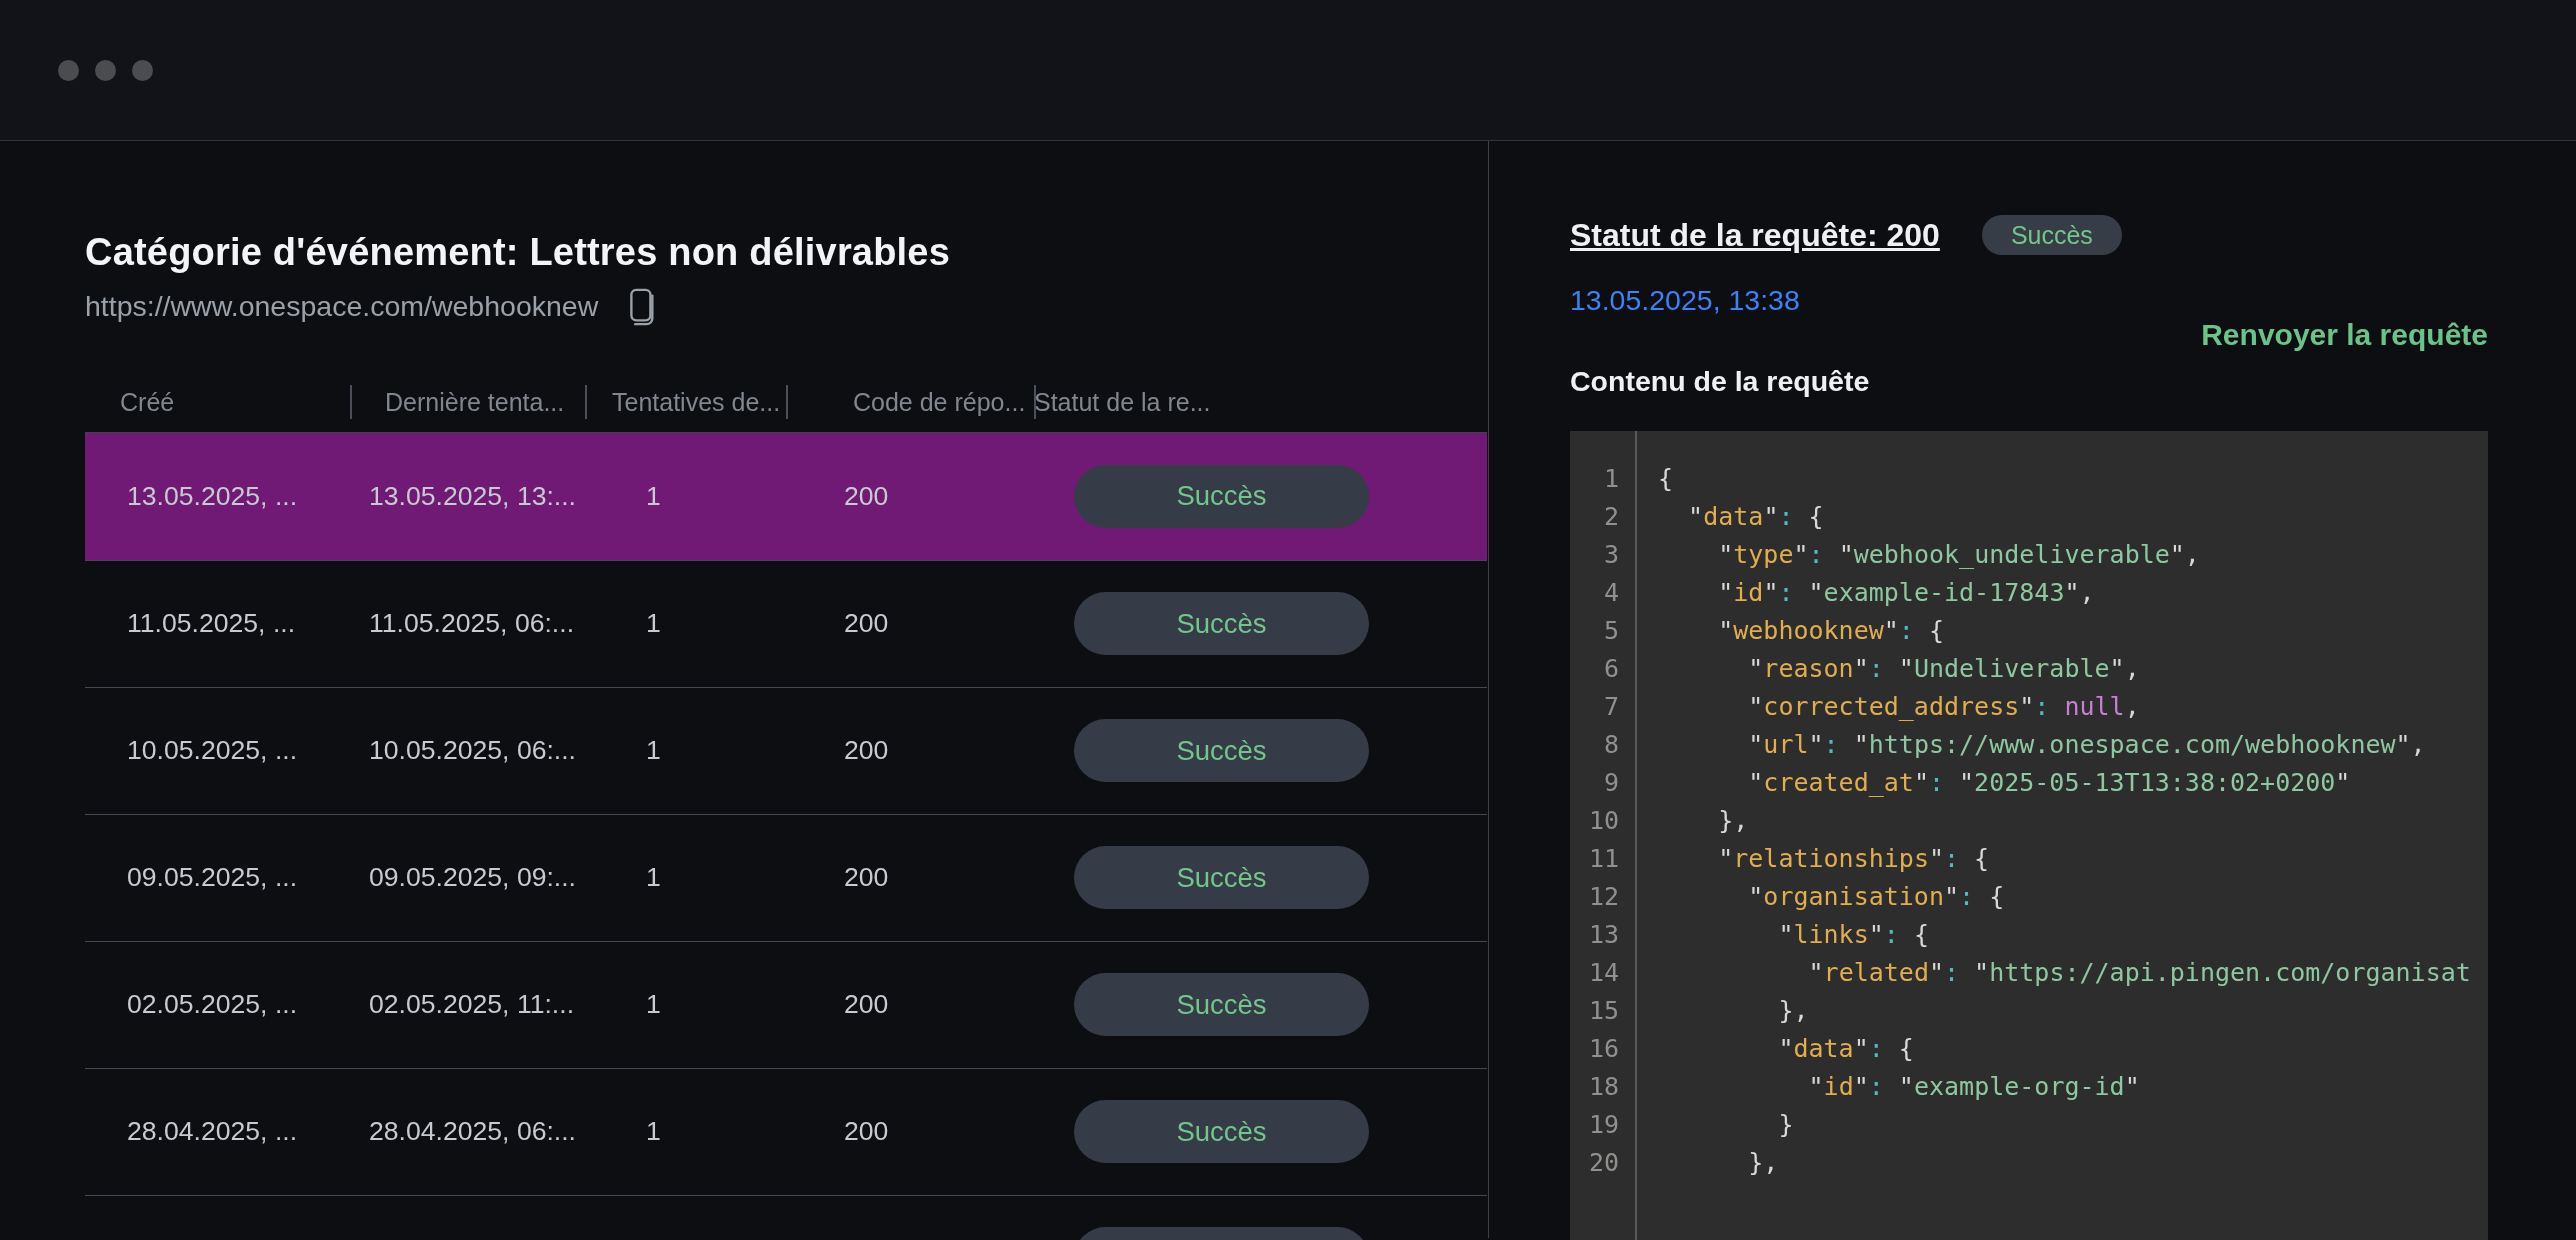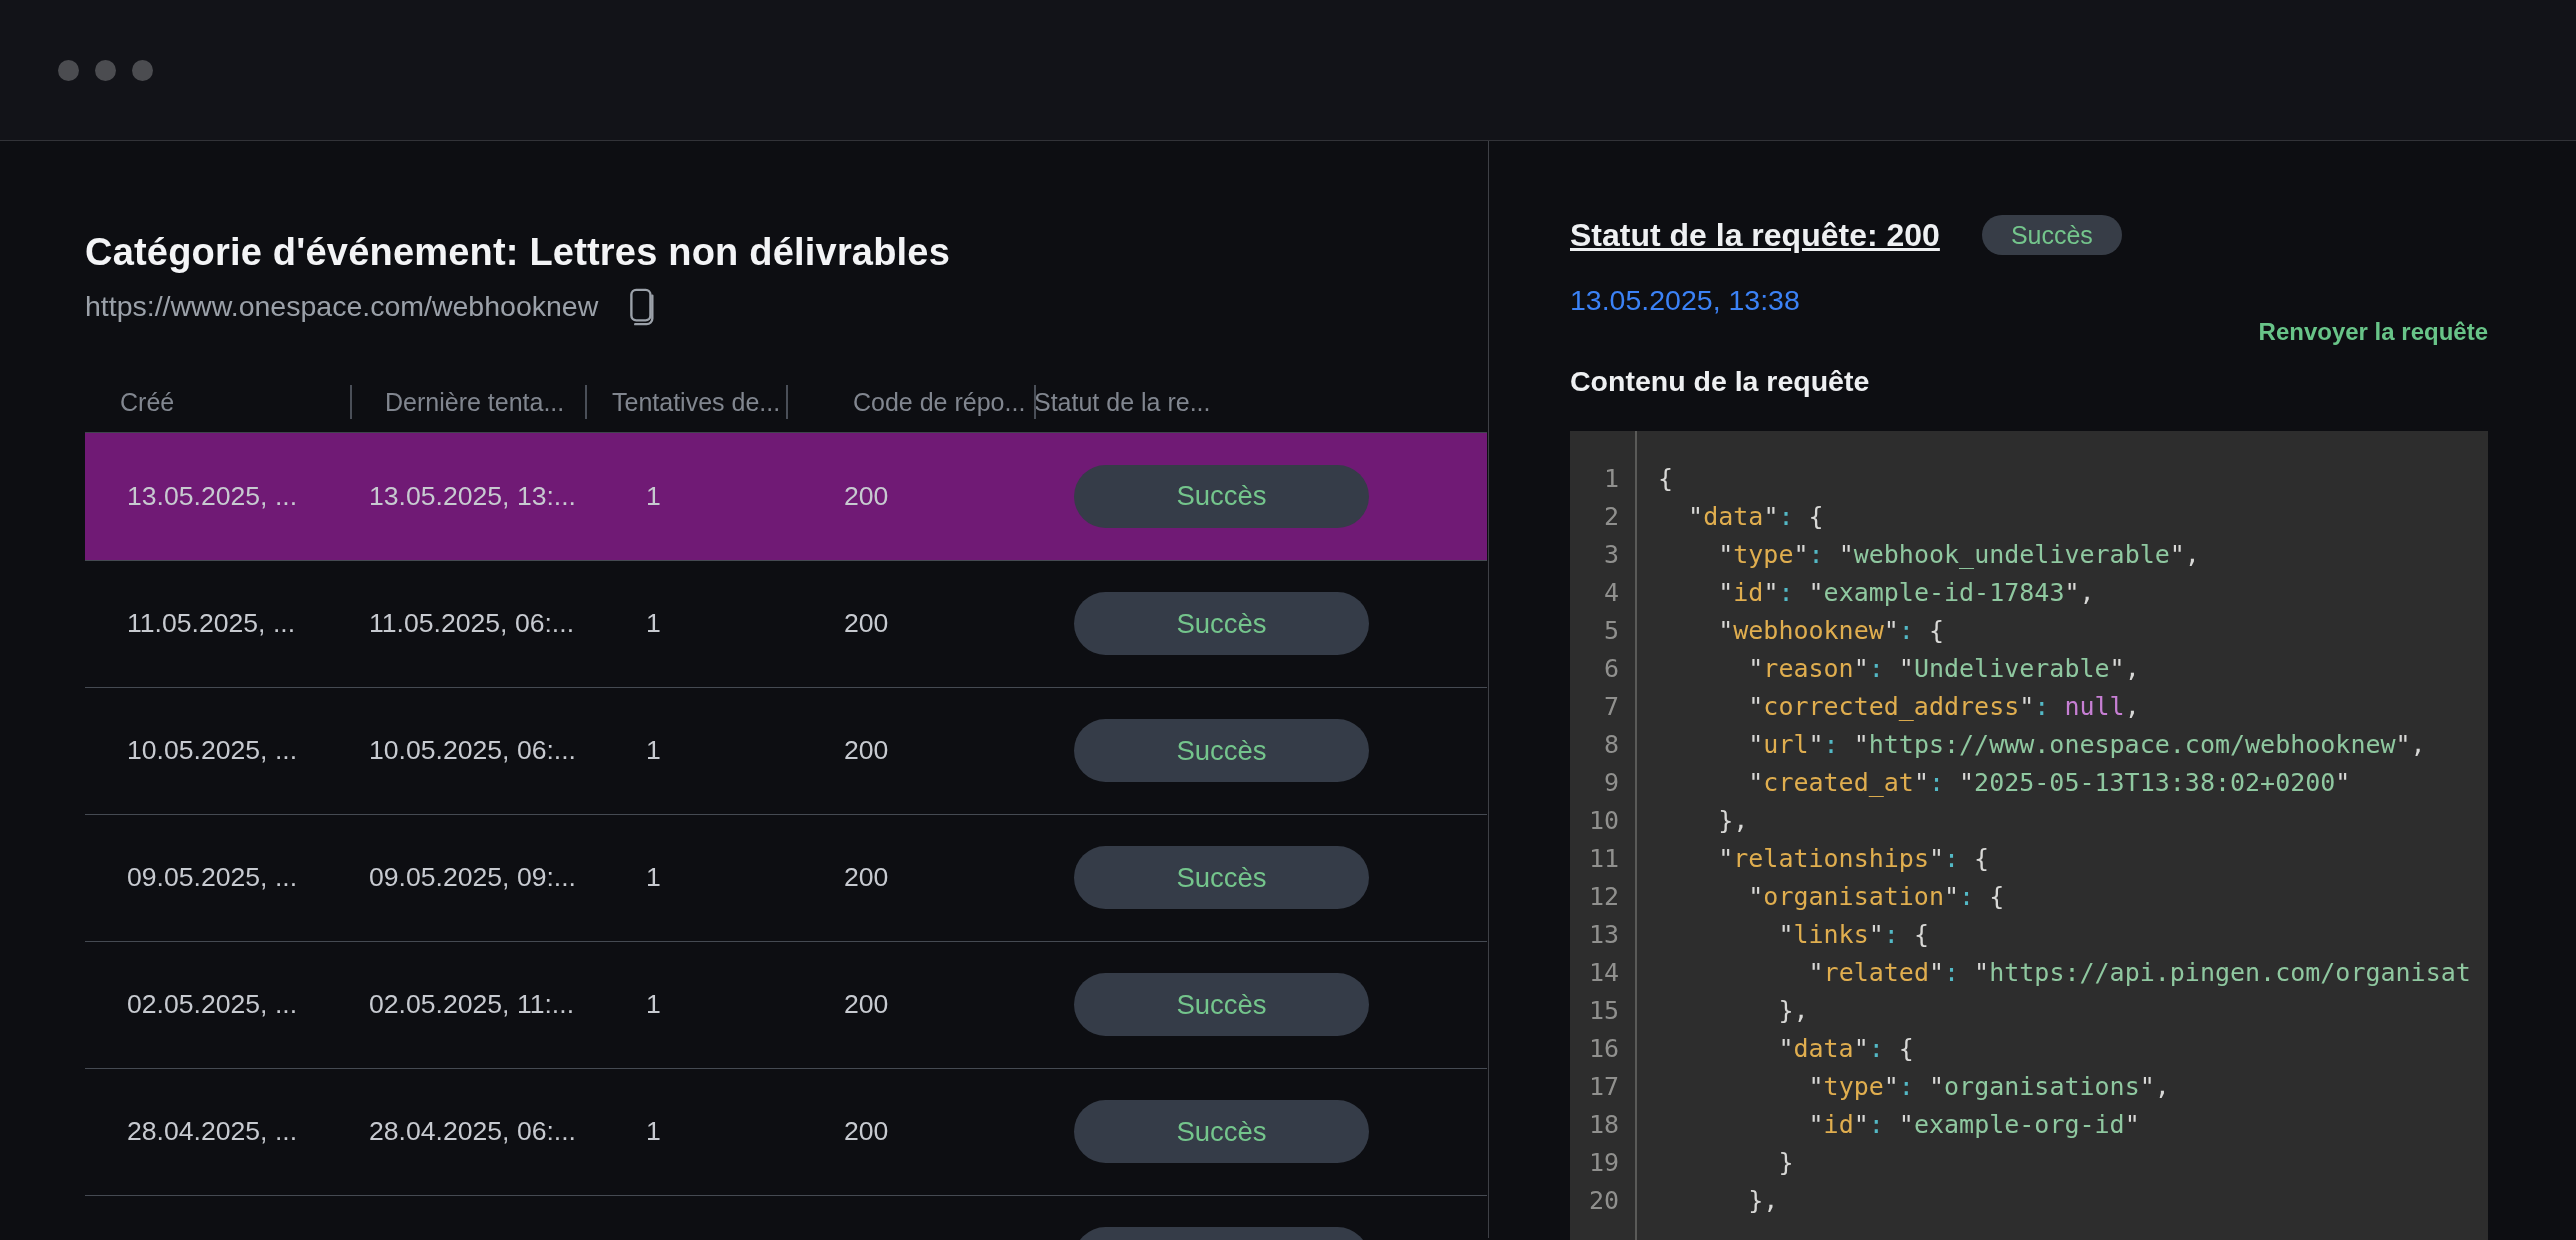--- a/index.html
+++ b/index.html
@@ -81,21 +81,21 @@
   .statusrow { display:flex; align-items:center; height:40px; }
   h2.status { font-size:32px; font-weight:700; color:#eef0f2; white-space:nowrap;text-decoration:underline; }
   .badge-sm {
     margin-left:42px; height:40px; padding:0 29px; border-radius:20px;
     background:#373d47; color:#74c58c;
     display:inline-flex; align-items:center; font-size:25px; font-weight:500;
   }
   .ts { margin-top:28.5px; font-size:28.5px; font-weight:500; color:#3b82f6; height:34px; }
   .linkrow { text-align:right; height:36px; }
   .resend {
-    font-size:24px; font-weight:700; color:#68c488;
+    font-size:30px; font-weight:700; color:#68c488;
     text-decoration:none; cursor:pointer; white-space:nowrap;
   }
   .contentlabel { margin-top:11px; font-size:28.5px; font-weight:600; color:#eef0f2; height:34px; }
 
   .codeblock {
     position:relative; margin-top:32px; width:918px; height:854px;
     background:#2d2d2d; overflow:hidden; padding-top:28.5px;
   }
   .codeblock::before {
     content:''; position:absolute; left:65px; top:0; bottom:0;
@@ -236,21 +236,20 @@
           <div class="cl"><span class="ln">7</span><span class="ct"><span class="tok-p">      "</span><span class="tok-k">corrected_address</span><span class="tok-p">"</span><span class="tok-c">:</span><span class="tok-p"> </span><span class="tok-n">null</span><span class="tok-p">,</span></span></div>
           <div class="cl"><span class="ln">8</span><span class="ct"><span class="tok-p">      "</span><span class="tok-k">url</span><span class="tok-p">"</span><span class="tok-c">:</span><span class="tok-p"> "</span><span class="tok-s">https://www.onespace.com/webhooknew</span><span class="tok-p">",</span></span></div>
           <div class="cl"><span class="ln">9</span><span class="ct"><span class="tok-p">      "</span><span class="tok-k">created_at</span><span class="tok-p">"</span><span class="tok-c">:</span><span class="tok-p"> "</span><span class="tok-s">2025-05-13T13:38:02+0200</span><span class="tok-p">"</span></span></div>
           <div class="cl"><span class="ln">10</span><span class="ct"><span class="tok-p">    },</span></span></div>
           <div class="cl"><span class="ln">11</span><span class="ct"><span class="tok-p">    "</span><span class="tok-k">relationships</span><span class="tok-p">"</span><span class="tok-c">:</span><span class="tok-p"> {</span></span></div>
           <div class="cl"><span class="ln">12</span><span class="ct"><span class="tok-p">      "</span><span class="tok-k">organisation</span><span class="tok-p">"</span><span class="tok-c">:</span><span class="tok-p"> {</span></span></div>
           <div class="cl"><span class="ln">13</span><span class="ct"><span class="tok-p">        "</span><span class="tok-k">links</span><span class="tok-p">"</span><span class="tok-c">:</span><span class="tok-p"> {</span></span></div>
           <div class="cl"><span class="ln">14</span><span class="ct"><span class="tok-p">          "</span><span class="tok-k">related</span><span class="tok-p">"</span><span class="tok-c">:</span><span class="tok-p"> "</span><span class="tok-s">https://api.pingen.com/organisat</span></span></div>
           <div class="cl"><span class="ln">15</span><span class="ct"><span class="tok-p">        },</span></span></div>
           <div class="cl"><span class="ln">16</span><span class="ct"><span class="tok-p">        "</span><span class="tok-k">data</span><span class="tok-p">"</span><span class="tok-c">:</span><span class="tok-p"> {</span></span></div>
-          <div class="cl"><span class="ln">17</span><span class="ct"><span class="tok-p">          "</span><span class="tok-k">type</span><span class="tok-p">"</span><span class="tok-c">:</span><span class="tok-p"> "</span><span class="tok-s">organisations</span><span class="tok-p">",</span></span></div>
           <div class="cl"><span class="ln">18</span><span class="ct"><span class="tok-p">          "</span><span class="tok-k">id</span><span class="tok-p">"</span><span class="tok-c">:</span><span class="tok-p"> "</span><span class="tok-s">example-org-id</span><span class="tok-p">"</span></span></div>
           <div class="cl"><span class="ln">19</span><span class="ct"><span class="tok-p">        }</span></span></div>
           <div class="cl"><span class="ln">20</span><span class="ct"><span class="tok-p">      },</span></span></div>
         </div>
     </div>
   </section>
 </div>
 
 
 </body></html>

